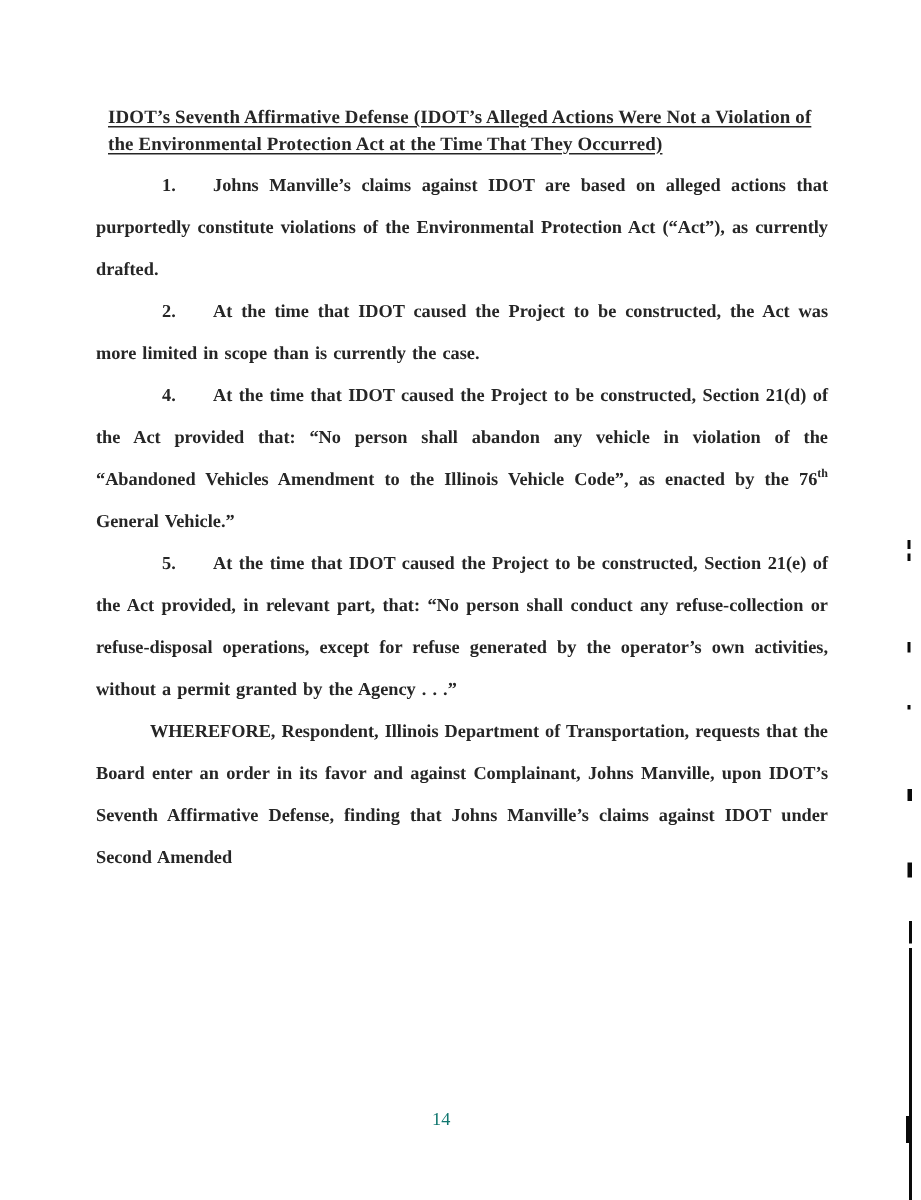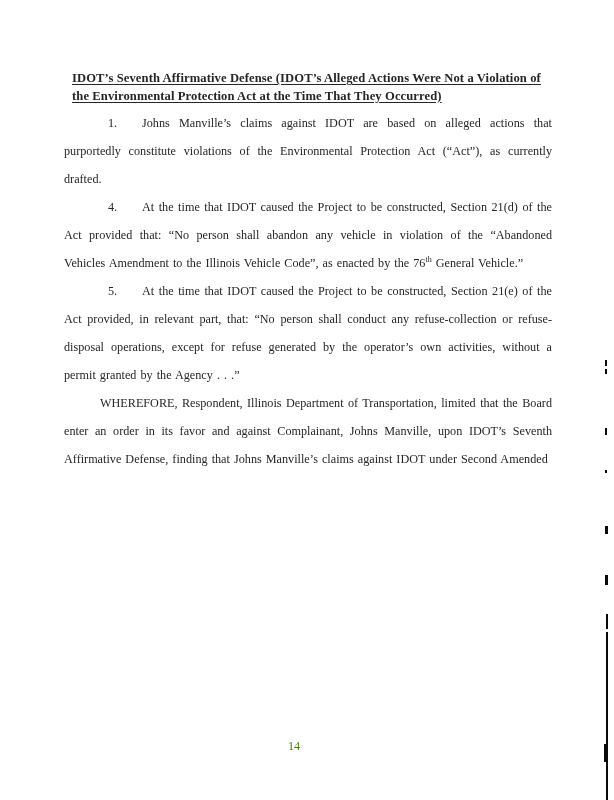--- a/index.html
+++ b/index.html
@@ -27,20 +27,21 @@
     font-size: 12.6px;
     font-weight: bold;
     line-height: 17.5px;
     text-decoration: underline;
     text-underline-offset: 2px;
     text-align: left;
     letter-spacing: 0.1px;
   }
   .body-text {
     margin-top: 4px;
+    font-weight: bold;
   }
   .body-text p {
     margin: 0;
     font-size: 12.2px;
     line-height: 28px;
     text-align: justify;
     text-indent: 44px;
     word-spacing: 1px;
   }
   .para-num {
@@ -54,21 +55,21 @@
   sup {
     font-size: 8px;
     line-height: 0;
     vertical-align: super;
   }
   .page-num {
     position: absolute;
     top: 739px;
     left: 288px;
     font-size: 12.2px;
-    color: #4d7c0f;
+    color: #0f766e;
   }
   
   .artifact {
     position: absolute;
     background: #0a0a0a;
   }
   .a1 { left: 605px; top: 360px; width: 2px; height: 6px; }
   .a2 { left: 605px; top: 369px; width: 2px; height: 5px; }
   .a3 { left: 605px; top: 428px; width: 2px; height: 7px; }
   .a4 { left: 605px; top: 470px; width: 2px; height: 3px; }
@@ -84,29 +85,30 @@
 <div class="sheet">
 
   <div class="doc">
 
     <h1 class="heading">IDOT’s Seventh Affirmative Defense (IDOT’s Alleged Actions Were Not a Violation of the Environmental Protection Act at the Time That They Occurred)</h1>
 
     <div class="body-text">
 
       <p><span class="para-num">1.</span><span>Johns Manville’s claims against IDOT are based on alleged actions that purportedly constitute violations of the Environmental Protection Act (“Act”), as currently drafted.</span></p>
 
+      <p><span class="para-num">2.</span><span>At the time that IDOT caused the Project to be constructed, the Act was more limited in scope than is currently the case.</span></p>
 
 
       <p><span class="para-num">4.</span><span>At the time that IDOT caused the Project to be constructed, Section 21(d) of the Act provided that: “No person shall abandon any vehicle in violation of the “Abandoned Vehicles Amendment to the Illinois Vehicle Code”, as enacted by the 76</span><sup>th</sup><span> General Vehicle.”</span></p>
 
       <p><span class="para-num">5.</span><span>At the time that IDOT caused the Project to be constructed, Section 21(e) of the Act provided, in relevant part, that: “No person shall conduct any refuse-collection or refuse-disposal operations, except for refuse generated by the operator’s own activities, without a permit granted by the Agency . . .”</span></p>
 
 
 
-      <p class="closing-para"><span>WHEREFORE, Respondent, Illinois Department of Transportation, limited that the Board enter an order in its favor and against Complainant, Johns Manville, upon IDOT’s Seventh Affirmative Defense, finding that Johns Manville’s claims against IDOT under Second Amended</span></p>
+      <p class="closing-para"><span>WHEREFORE, Respondent, Illinois Department of Transportation, requests that the Board enter an order in its favor and against Complainant, Johns Manville, upon IDOT’s Seventh Affirmative Defense, finding that Johns Manville’s claims against IDOT under Second Amended</span></p>
 
     </div>
   </div>
 
   <div class="page-num">14</div>
 
   <div class="artifact a1"></div>
   <div class="artifact a2"></div>
   <div class="artifact a3"></div>
   <div class="artifact a4"></div>

